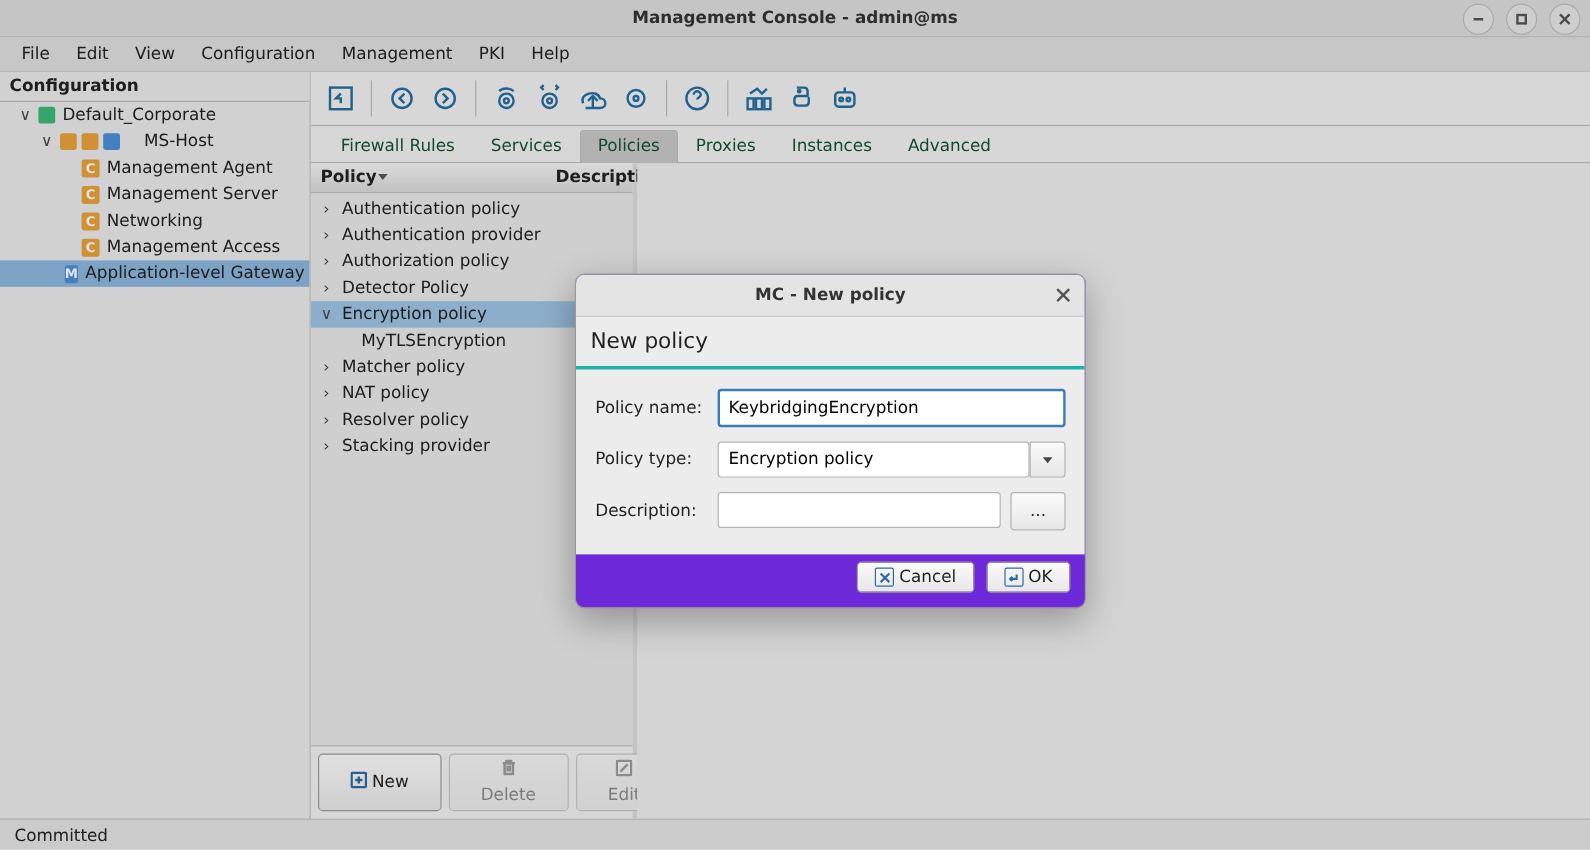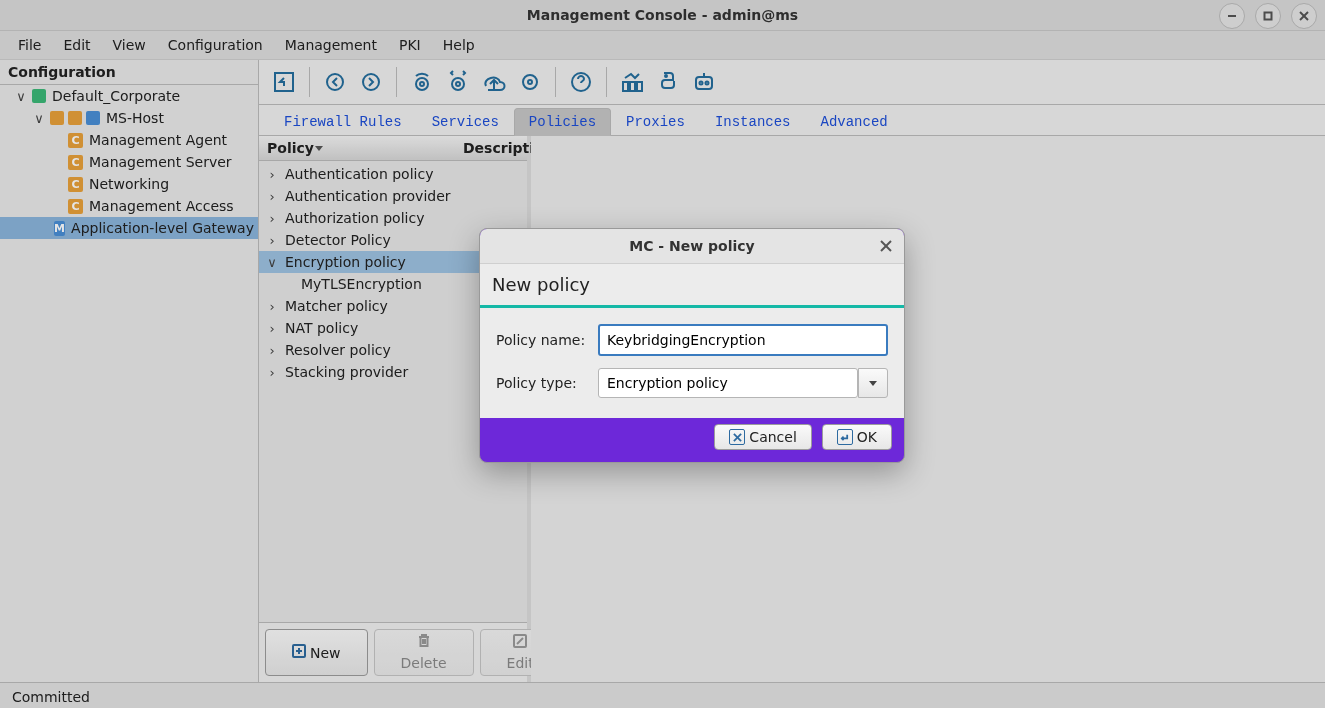--- a/index.html
+++ b/index.html
@@ -101,22 +101,22 @@
   }
   .tico svg{width:24px;height:24px;stroke:var(--accent);stroke-width:2;fill:none;}
   .tsep{width:1px;height:30px;background:var(--border);margin:0 4px;}
 
   .tabs{
     display:flex;align-items:flex-end;gap:0;
     padding:0 10px;height:30px;background:var(--panel-bg2);
     border-bottom:1px solid var(--border);
   }
   .tab{
-    padding:5px 14px;color:#1d4ed8;border:1px solid transparent;
-    border-bottom:none;border-radius:4px 4px 0 0;font-family:Liberation Mono, monospace;
+    padding:5px 14px;color:#14532d;border:1px solid transparent;
+    border-bottom:none;border-radius:4px 4px 0 0;
   }
   .tab.active{
     background:var(--tab-active-bg);border-color:var(--border);
     border-bottom:1px solid var(--tab-active-bg);
     margin-bottom:-1px;font-weight:normal;
   }
 
   .content{flex:1;display:flex;overflow:hidden;}
   .pol-col{
     width:268px;flex:0 0 268px;display:flex;flex-direction:column;
@@ -270,21 +270,21 @@
           <span class="tw">∨</span>
           <span class="sq sq-green"></span>
           <span style="margin-left: 2px;">Default_Corporate</span>
         </div>
         <div class="tree-row">
           <span class="indent" style="width: 24px;"></span>
           <span class="tw">∨</span>
           <span class="sq sq-orange"></span>
           <span class="sq sq-orange"></span>
           <span class="sq sq-blue"></span>
-          <span style="margin-left: 2px;">MS-Host</span>
+          <span style="margin-left: 16px;">MS-Host</span>
         </div>
         <div class="tree-row">
           <span class="indent" style="width: 42px;"></span>
           <span class="tw"></span>
           <span class="sq-letter sqC">C</span>
           <span style="margin-left: 2px;">Management Agent</span>
         </div>
         <div class="tree-row">
           <span class="indent" style="width: 42px;"></span>
           <span class="tw"></span>
@@ -516,20 +516,27 @@
       <label>Policy type:</label>
       <div class="combo">
         <input type="text" readonly="" value="Encryption policy" style="">
         <div class="cbtn">
             <svg viewBox="0 0 10 10">
               <polygon points="1,3 9,3 5,8"></polygon>
             </svg>
           </div>
       </div>
     </div>
+    <div class="form-row">
+      <label>Description:</label>
+      <div class="desc-group">
+        <input type="text" value="" style="">
+        <div class="dots">...</div>
+      </div>
+    </div>
   </div>
   <div class="dlg-actions">
     <div class="btn">
       <span class="ico-box">
           <svg viewBox="0 0 10 10">
             <line x1="1" y1="1" x2="9" y2="9"></line>
             <line x1="9" y1="1" x2="1" y2="9"></line>
           </svg>
         </span>
       <span>Cancel</span>

